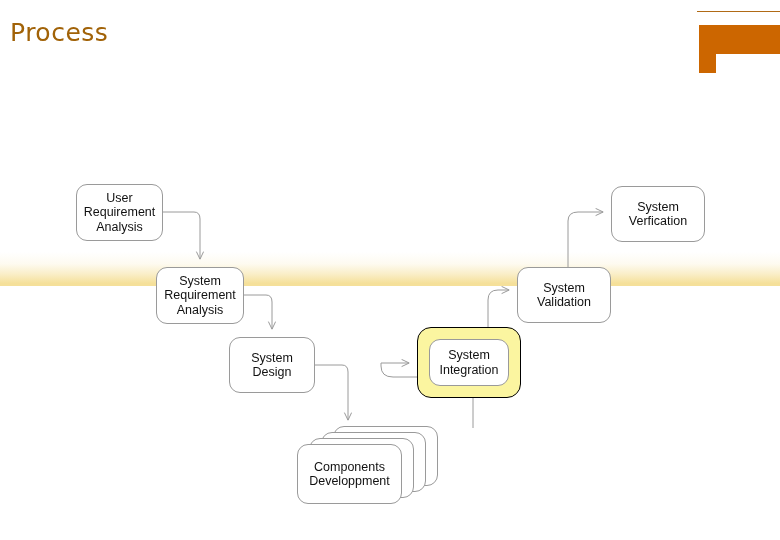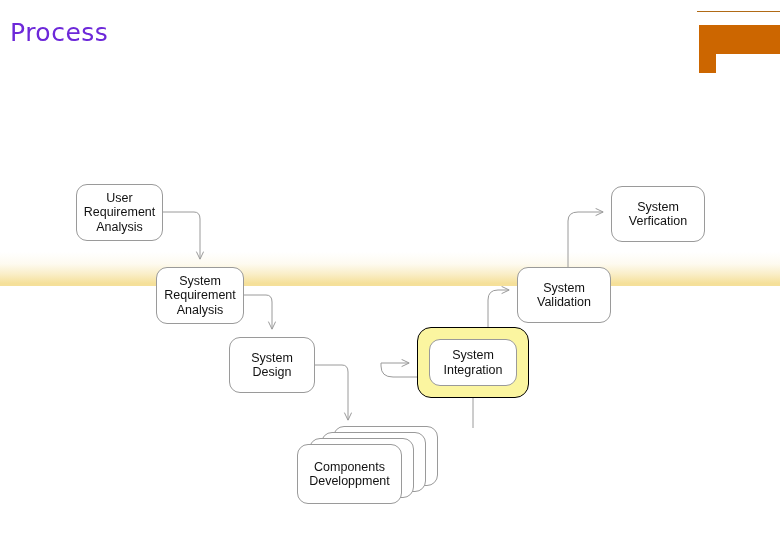--- a/index.html
+++ b/index.html
@@ -25,21 +25,21 @@
     position:absolute;left:0;top:0;width:81px;height:29px;background:#cc6600;
   }
   .deco-block .bar-v{
     position:absolute;left:0;top:0;width:17px;height:48px;background:#cc6600;
   }
 
   
   .slide-title{
     position:absolute;left:10px;top:18px;
     font-size:25px;letter-spacing:.5px;
-    color:#6d28d9;
+    color:#a16207;
     font-family:"DejaVu Sans","Liberation Sans",sans-serif;
     white-space:nowrap;
   }
 
   
   .band{
     position:absolute;left:0;top:252px;width:780px;height:34px;
     background:linear-gradient(to bottom,
       rgba(245,224,154,0) 0%,
       rgba(245,224,154,0.15) 35%,
@@ -152,21 +152,21 @@
   <div class="stack" style="left:297px;top:426px;width:141px;height:78px;">
     <div class="card c1"></div>
     <div class="card c2"></div>
     <div class="card c3"></div>
     <div class="card c4">
       <span class="lbl">Components
 Developpment</span>
     </div>
   </div>
 
-  <div class="hl-wrap" style="left:417px;top:327px;width:112px;height:71px;">
+  <div class="hl-wrap" style="left:417px;top:327px;width:104px;height:71px;">
     <div class="inner">
       <span class="lbl">System
 Integration</span>
     </div>
   </div>
 
   <div class="node" style="left:517px;top:267px;width:94px;height:56px;">
     <span class="lbl">System
 Validation</span>
   </div>

